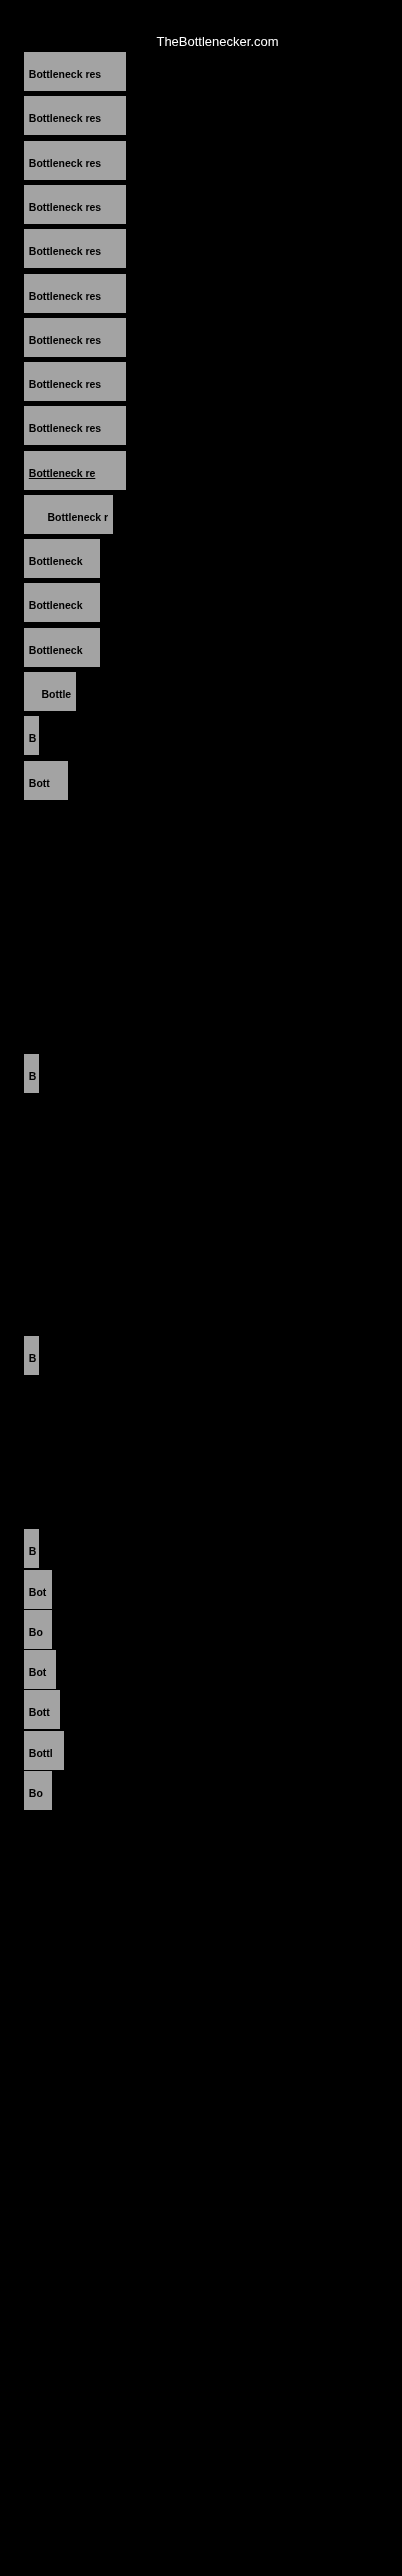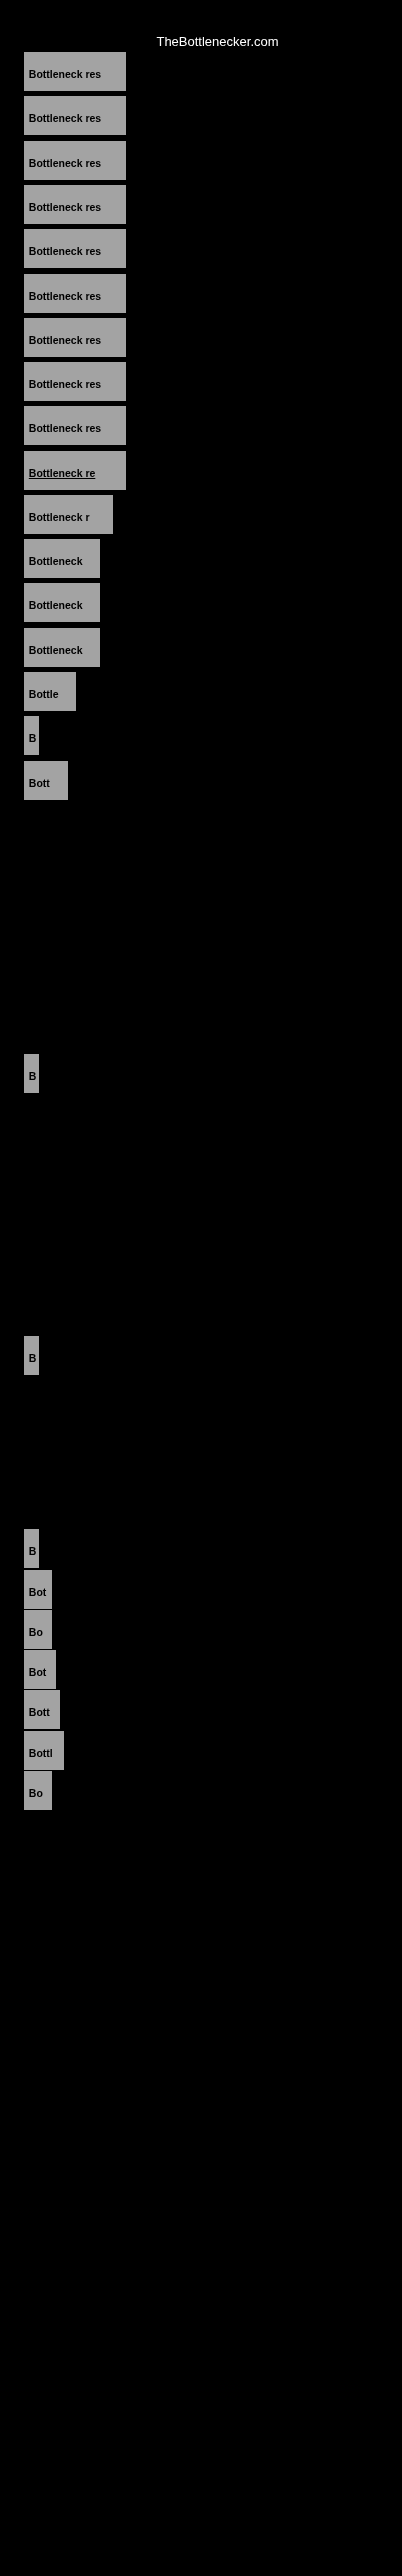--- a/index.html
+++ b/index.html
@@ -44,25 +44,25 @@
 <div class="bottleneck-item" style="top: 28px; width: 102px; height: 39px; line-height: 39px;">Bottleneck res</div>
 <div class="bottleneck-item" style="top: 72px; width: 102px; height: 39px; line-height: 39px;">Bottleneck res</div>
 <div class="bottleneck-item" style="top: 117px; width: 102px; height: 39px; line-height: 39px;">Bottleneck res</div>
 <div class="bottleneck-item" style="top: 161px; width: 102px; height: 39px; line-height: 39px;">Bottleneck res</div>
 <div class="bottleneck-item" style="top: 205px; width: 102px; height: 39px; line-height: 39px;">Bottleneck res</div>
 <div class="bottleneck-item" style="top: 250px; width: 102px; height: 39px; line-height: 39px;">Bottleneck res</div>
 <div class="bottleneck-item" style="top: 294px; width: 102px; height: 39px; line-height: 39px;">Bottleneck res</div>
 <div class="bottleneck-item" style="top: 338px; width: 102px; height: 39px; line-height: 39px;">Bottleneck res</div>
 <div class="bottleneck-item" style="top: 382px; width: 102px; height: 39px; line-height: 39px;">Bottleneck res</div>
 <div class="bottleneck-item" style="top: 427px; width: 102px; height: 39px; line-height: 39px; text-decoration: underline;">Bottleneck re</div>
-<div class="bottleneck-item" style="top: 471px; width: 89px; height: 39px; line-height: 39px;">Bottleneck r</div>
+<div class="bottleneck-item" style="top: 471px; width: 89px; height: 39px; line-height: 39px; text-align: right;">Bottleneck r</div>
 <div class="bottleneck-item" style="top: 515px; width: 76px; height: 39px; line-height: 39px;">Bottleneck</div>
 <div class="bottleneck-item" style="top: 559px; width: 76px; height: 39px; line-height: 39px;">Bottleneck</div>
 <div class="bottleneck-item" style="top: 604px; width: 76px; height: 39px; line-height: 39px;">Bottleneck</div>
-<div class="bottleneck-item" style="top: 648px; width: 52px; height: 39px; line-height: 39px;">Bottle</div>
+<div class="bottleneck-item" style="top: 648px; width: 52px; height: 39px; line-height: 39px; text-align: right;">Bottle</div>
 <div class="bottleneck-item" style="top: 692px; width: 14.5px; height: 39px; line-height: 39px;">B</div>
 <div class="bottleneck-item" style="top: 737px; width: 44px; height: 39px; line-height: 39px;">Bott</div>
 <div class="bottleneck-item" style="top: 1030px; width: 14.5px; height: 39px; line-height: 39px;">B</div>
 <div class="bottleneck-item" style="top: 1312px; width: 14.5px; height: 39px; line-height: 39px;">B</div>
 <div class="bottleneck-item" style="top: 1505px; width: 14.5px; height: 39px; line-height: 39px;">B</div>
 <div class="bottleneck-item" style="top: 1546px; width: 28px; height: 39px; line-height: 39px;">Bot</div>
 <div class="bottleneck-item" style="top: 1586px; width: 28px; height: 39px; line-height: 39px;">Bo</div>
 <div class="bottleneck-item" style="top: 1626px; width: 32px; height: 39px; line-height: 39px;">Bot</div>
 <div class="bottleneck-item" style="top: 1666px; width: 36px; height: 39px; line-height: 39px;">Bott</div>
 <div class="bottleneck-item" style="top: 1707px; width: 40px; height: 39px; line-height: 39px;">Bottl</div>

